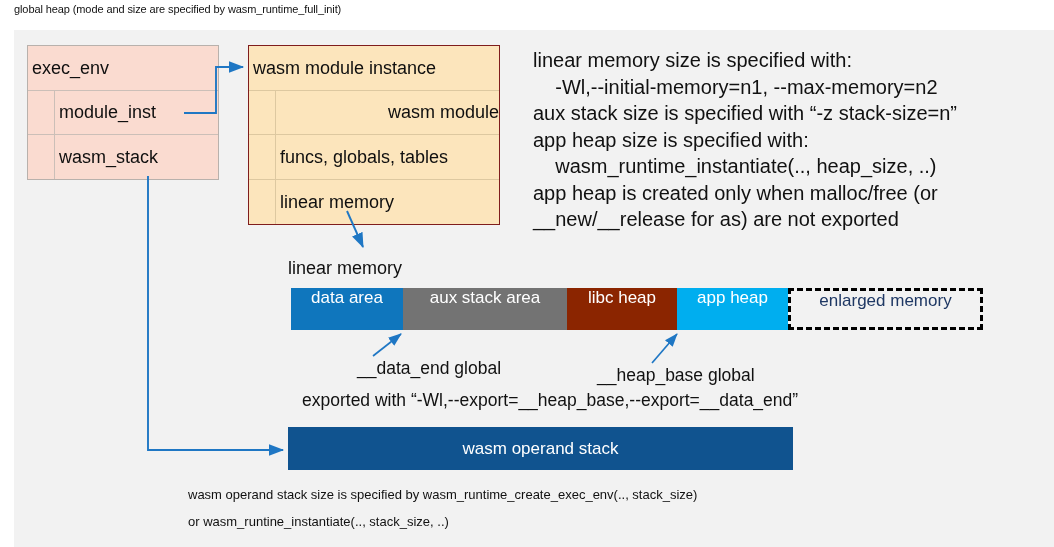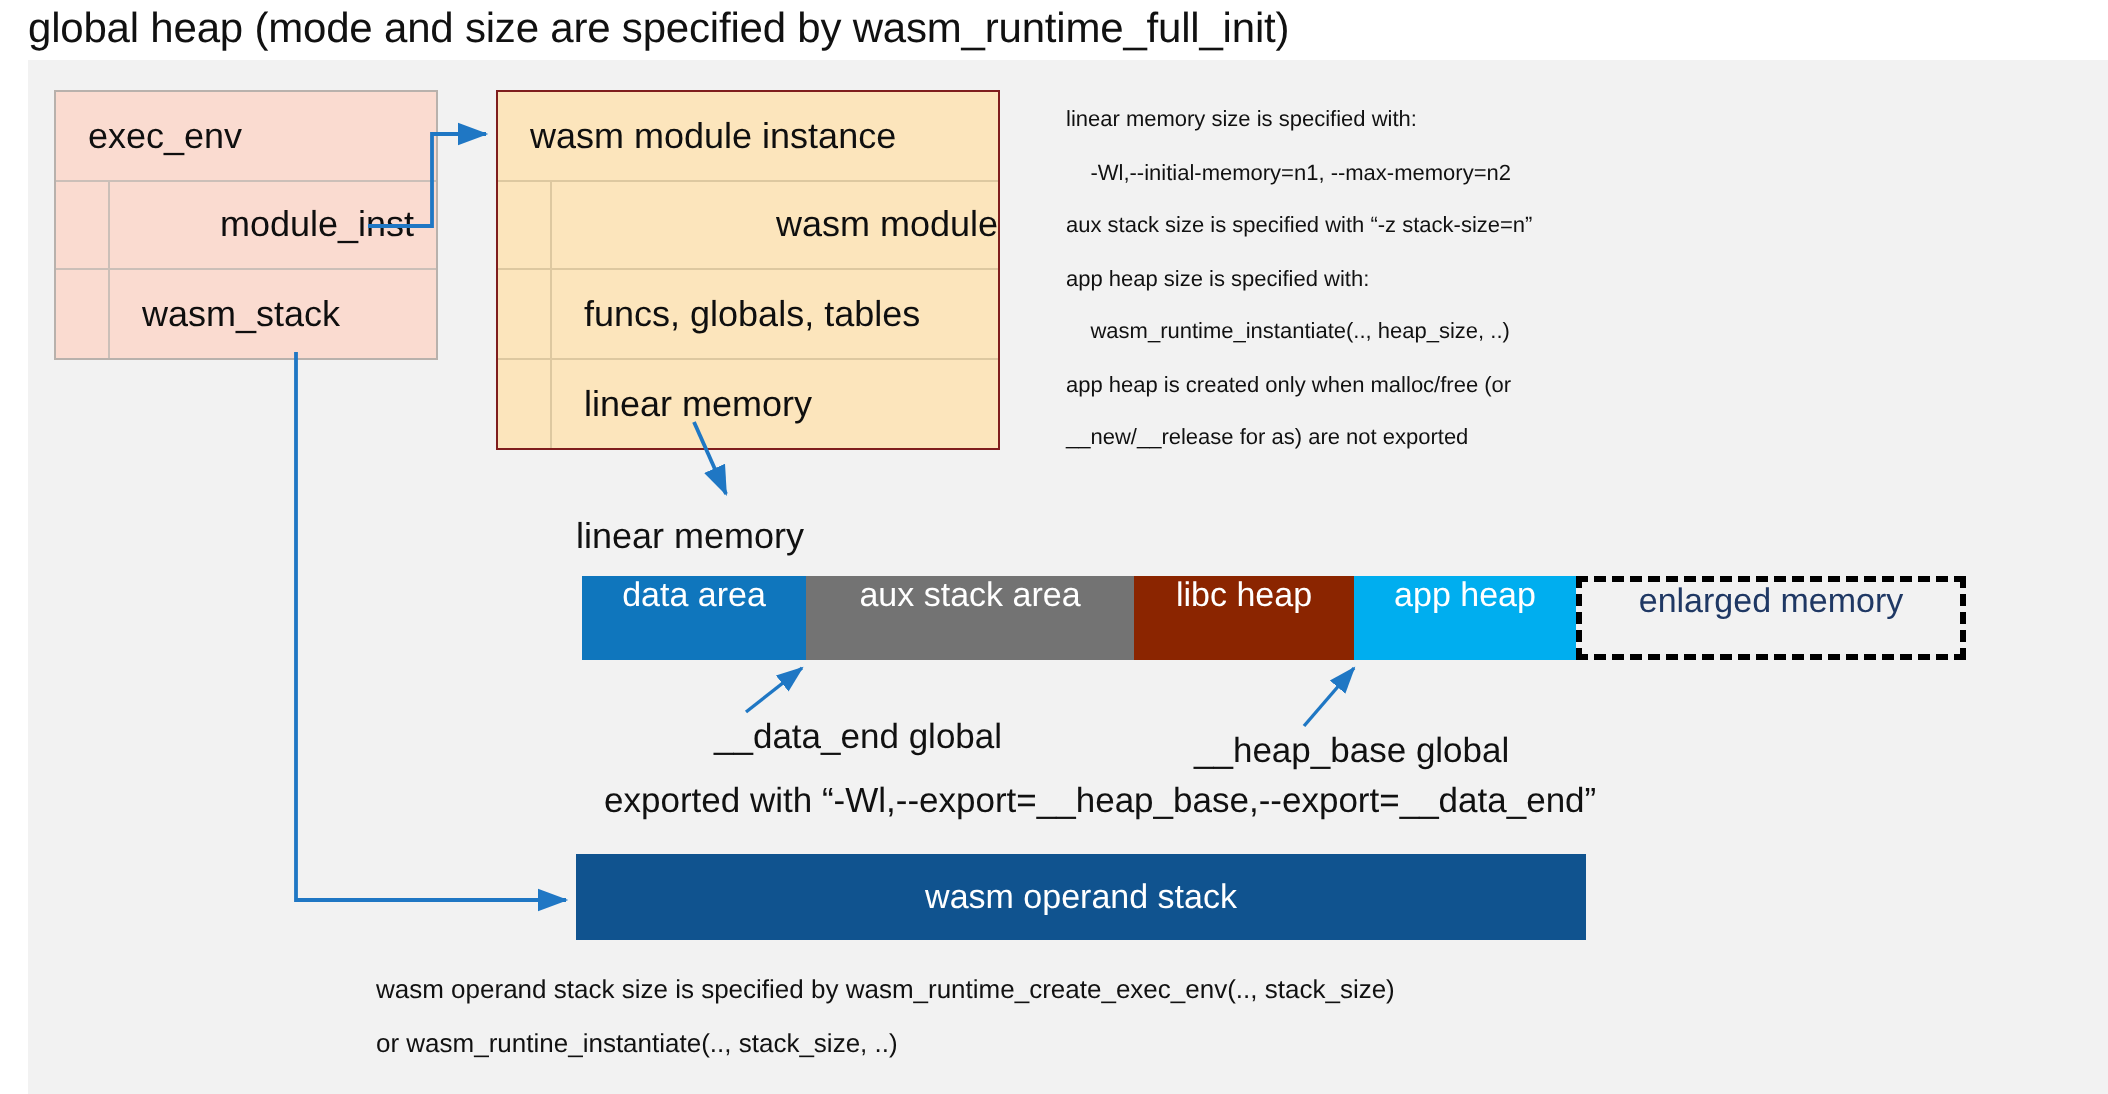--- a/index.html
+++ b/index.html
@@ -16,21 +16,21 @@
     width: 1054px;
     height: 547px;
     background: #ffffff;
     overflow: hidden;
   }
   
   #diagram-title {
     position: absolute;
     left: 14px;
     top: 3px;
-    font-size: 21px;
+    font-size: 11px;
     color: #111111;
     white-space: nowrap;
     letter-spacing: -0.1px;
   }
   
   #backdrop {
     position: absolute;
     left: 14px;
     top: 30px;
     width: 1040px;
@@ -60,28 +60,28 @@
   .cream-row { background: #fce5bc; border-bottom: 1px solid #ddc8a0; }
   .cream-row.last { border-bottom: none; }
 
   .indent-col {
     width: 26px;
     flex: 0 0 26px;
     align-self: stretch;
     border-right: 1px solid #cbbfb8;
   }
   .indent-col.cream { border-right: 1px solid #ddc8a0; }
-  .row-label { padding-left: 16px; }
+  .row-label { padding-left: 4px; }
 
   
   #notes-block {
     position: absolute;
     left: 533px;
     top: 47px;
-    font-size: 11px;
+    font-size: 20px;
     line-height: 26.5px;
     color: #111111;
     white-space: pre;
   }
   
   #linear-memory-caption {
     position: absolute;
     left: 288px;
     top: 258px;
     font-size: 18px;
@@ -160,21 +160,21 @@
 <div id="canvas">
 
   <div id="diagram-title">global heap (mode and size are specified by wasm_runtime_full_init)</div>
 
   <div id="backdrop"></div>
 
   <div class="struct pink-box" id="exec-env-box" style="left:27px; top:45px; width:192px; height:135px;">
     <div class="row pink-row" style="height:45px;">
       <span class="row-label">exec_env</span>
     </div>
-    <div class="row pink-row" style="height:44px;gap:39px;">
+    <div class="row pink-row" style="height:44px;">
       <div class="indent-col"></div>
       <span class="row-label">module_inst</span>
     </div>
     <div class="row pink-row last" style="height:44px;">
       <div class="indent-col"></div>
       <span class="row-label">wasm_stack</span>
     </div>
   </div>
 
   <div class="struct cream-box" id="module-instance-box" style="left:248px; top:45px; width:252px; height:180px;">

